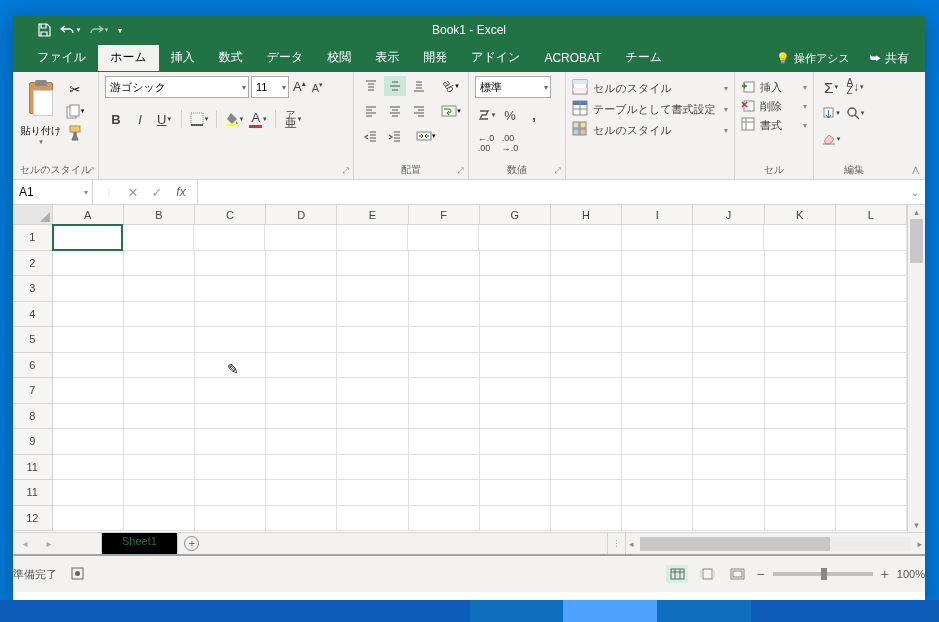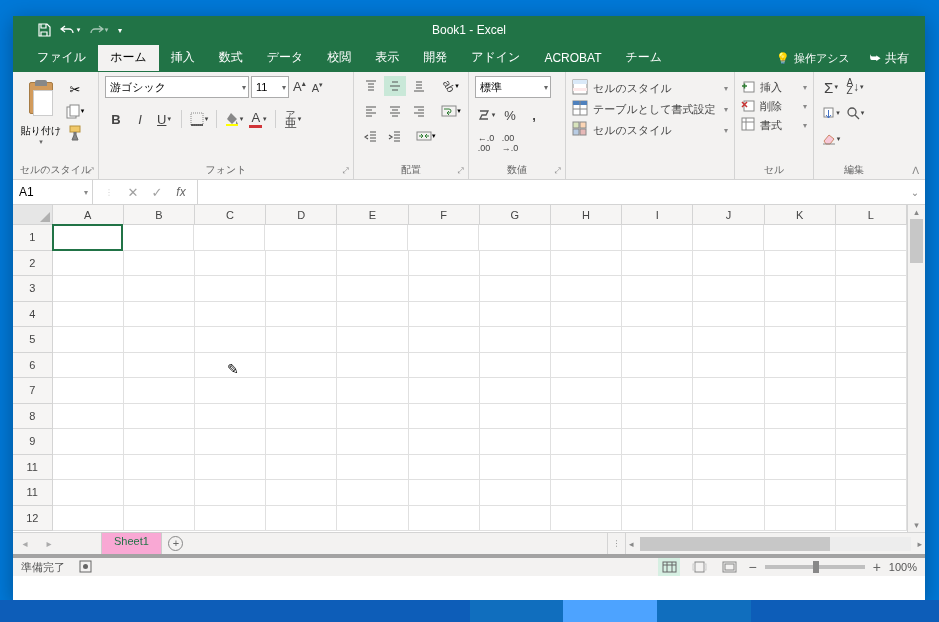--- a/index.html
+++ b/index.html
@@ -78,31 +78,31 @@
 .rowhead{width:40px;background:#f6f5f4;border-right:1px solid #d4d4d4;border-bottom:1px solid #d4d4d4;text-align:center;font-size:11px;color:#444;line-height:25px;}
 .cell{width:72px;border-right:1px solid #e0e0e0;border-bottom:1px solid #e0e0e0;}
 .cell.active{border:2px solid #217346;margin:-1px 0 0 -1px;}
 .vscroll{width:18px;background:#f3f2f1;border-left:1px solid #d4d4d4;position:relative;}
 .vscroll .thumb{position:absolute;top:14px;left:2px;right:2px;height:44px;background:#c7c7c7;}
 .vscroll .arr{position:absolute;left:0;right:0;text-align:center;font-size:9px;color:#888;}
 .pencil{position:absolute;left:214px;top:156px;font-size:14px;transform:rotate(0deg);}
 
 .sheetbar{height:22px;border-top:1px solid #d4d4d4;display:flex;align-items:stretch;background:#f3f2f1;}
 .sheet-nav{width:24px;display:flex;align-items:center;justify-content:center;font-size:10px;color:#aaa;}
-.sheet-tab{background:#f9a8d4;border:1px solid #ccc;border-bottom:none;padding:2px 12px;font-size:11px;color:#217346;margin-top:-1px;}
+.sheet-tab{background:#000000;border:1px solid #ccc;border-bottom:none;padding:2px 20px;font-size:11px;color:#217346;margin-top:-1px;}
 .sheet-add{width:28px;display:flex;align-items:center;justify-content:center;}
 .sheet-add-circle{width:15px;height:15px;border:1px solid #888;border-radius:50%;display:flex;align-items:center;justify-content:center;font-size:11px;color:#666;line-height:1;}
 .sheet-spacer{flex:1;}
 .sheet-split{width:18px;border-left:1px solid #d4d4d4;display:flex;align-items:center;justify-content:center;font-size:8px;color:#888;}
 .hscroll{width:300px;border-left:1px solid #d4d4d4;display:flex;align-items:center;background:#f3f2f1;position:relative;}
 .hscroll .track{flex:1;height:14px;background:#ededed;margin:0 14px;position:relative;}
 .hscroll .thumb{position:absolute;left:0;top:0;bottom:0;width:190px;background:#c7c7c7;}
 .hscroll .arr{position:absolute;font-size:9px;color:#888;}
 
-.status{height:22px;background:#f3f2f1;border-top:4px solid #a3a3a3;display:flex;align-items:center;font-size:11px;color:#555;padding:0 8px;}
+.status{height:38px;background:#f3f2f1;border-top:2px solid #a3a3a3;display:flex;align-items:center;font-size:11px;color:#555;padding:0 0;}
 .status .right{margin-left:auto;display:flex;align-items:center;gap:8px;}
 .view-btn{width:22px;height:18px;display:flex;align-items:center;justify-content:center;border:1px solid transparent;}
 .view-btn.active{background:#d6efe2;}
 .zoom-slider{width:100px;height:4px;background:#c0c0c0;position:relative;}
 .zoom-slider .handle{position:absolute;left:48px;top:-4px;width:6px;height:12px;background:#888;}
 .taskbar{position:absolute;bottom:0;left:0;right:0;height:22px;display:flex;}
 .taskbar div{flex:1;}
 .taskbar .a{background:#0d5db8;}
 .taskbar .b{background:#106ebe;}
 .taskbar .c{background:#4da3ff;}
@@ -238,21 +238,20 @@
               <span class="color-ul">A</span>
               <span class="dd">▾</span>
             </div>
           <div style="width:1px;height:18px;background:#d0d0d0;margin:0 4px"></div>
           <div class="fbtn">
               <div class="ruby">ア<br><span style="font-size:12px">亜</span></div>
               <span class="dd">▾</span>
             </div>
         </div>
       </div>
-      <div class="group-label">フォント</div>
       <div class="group-expand">⤢</div>
     </div>
 
     <div class="group">
       <div class="align-body">
         <div class="align-row">
           <div class="abtn">
               <svg width="14" height="14">
                 <path d="M2 2h10M4 5h6M4 8h6M4 11h6" stroke-width="1.2"></path>
               </svg>

